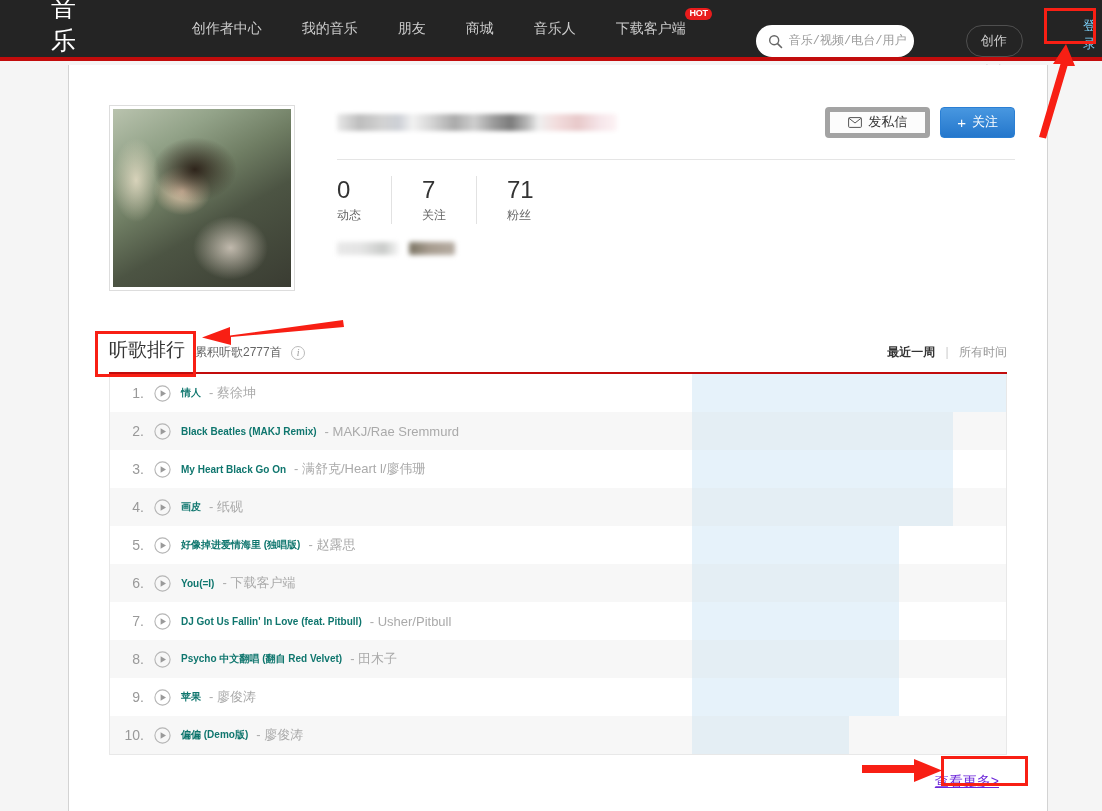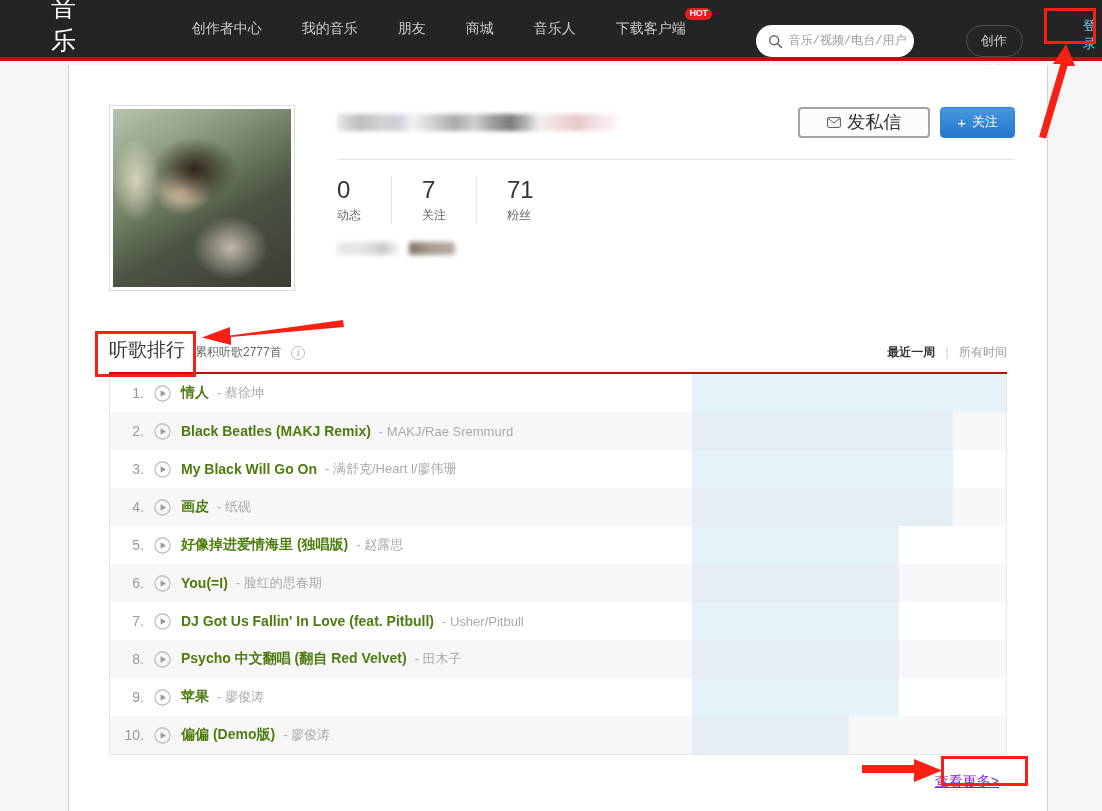--- a/index.html
+++ b/index.html
@@ -93,22 +93,22 @@
   .blur-name {
     height: 17px; flex: 0 0 auto;
     background: linear-gradient(90deg,
       #e9e9e9 0%, #bdbdbd 8%, #d2d2d2 16%, #cdd0d6 22%, #f2f2f2 27%,
       #d8d8d8 33%, #aaaaaa 42%, #cfcfcf 49%, #9b9b9b 56%, #7b7b7b 62%,
       #b9b9b9 68%, #efefef 72%, #f3dede 78%, #e8c9ca 86%, #f6e6ea 94%, #fdf3f5 100%);
     filter: blur(2.2px); width: 280px; border-radius: 2px;
   }
   .msg-btn {
     margin-left: auto; display: flex; align-items: center;
-    height: 31px; padding: 0 27px; border: 2px solid #a3a3a3;
-    border-radius: 4px; background: #fcfcfc; font-size: 18px;
+    height: 31px; padding: 0 18px; border: 5px solid #a3a3a3;
+    border-radius: 4px; background: #fcfcfc; font-size: 13px;
     color: #333; cursor: pointer;
   }
   .msg-btn svg { margin-right: 6px; }
   .follow-btn {
     margin-left: 10px; height: 31px; padding: 0 16px;
     border-radius: 4px; border: 1px solid #2a7fd4;
     background: linear-gradient(#4897e0, #2477cc);
     color: #fff; font-size: 13px; display: flex;
     align-items: center; cursor: pointer;
   }
@@ -157,21 +157,21 @@
     background: #e6f2fa; z-index: 0;
   }
   .song.alt .bar { background: #e4eef4; }
   .rank {
     position: relative; z-index: 1; width: 44px; text-align: right;
     font-size: 14px; color: #999; font-family: "Liberation Sans", sans-serif;
     padding-right: 10px; flex: 0 0 auto;
   }
   .play-ico { position: relative; z-index: 1; flex: 0 0 auto; margin-right: 10px; display: flex; cursor: pointer; }
   .song-title {
-    position: relative; z-index: 1; font-size: 14px; color: #4d7c0f;
+    position: relative; z-index: 1; font-size: 10px; color: #0f766e;
     font-weight: bold; white-space: nowrap;
   }
   .song-artist {
     position: relative; z-index: 1; font-size: 13px; color: #aaa;
     margin-left: 8px; white-space: nowrap;
   }
   .more-row { margin: 0 40px; padding: 14px 0 0; display: flex; justify-content: flex-end; }
   .more-link { font-size: 14px; color: #6d28d9; text-decoration: underline; cursor: pointer; padding: 4px 8px; }
 
   
@@ -304,21 +304,21 @@
       </div>
       <div class="song">
         <div class="bar" style="left: 65%; width: 29.05%;"></div>
         <span class="rank">3.</span>
         <span class="play-ico">
           <svg width="17" height="17" viewBox="0 0 17 17">
             <circle cx="8.5" cy="8.5" r="7.6" fill="none" stroke="#b5b5b5" stroke-width="1.1"></circle>
             <path d="M6.6 5.2 L12 8.5 L6.6 11.8 Z" fill="#9a9a9a"></path>
           </svg>
         </span>
-        <span class="song-title">My Black Will Go On</span>
+        <span class="song-title">My Heart Black Go On</span>
         <span class="song-artist">- 满舒克/Heart l/廖伟珊</span>
       </div>
       <div class="song alt">
         <div class="bar" style="left: 65%; width: 29.05%;"></div>
         <span class="rank">4.</span>
         <span class="play-ico">
           <svg width="17" height="17" viewBox="0 0 17 17">
             <circle cx="8.5" cy="8.5" r="7.6" fill="none" stroke="#b5b5b5" stroke-width="1.1"></circle>
             <path d="M6.6 5.2 L12 8.5 L6.6 11.8 Z" fill="#9a9a9a"></path>
           </svg>
@@ -341,21 +341,21 @@
       <div class="song alt">
         <div class="bar" style="left: 65%; width: 23.1%;"></div>
         <span class="rank">6.</span>
         <span class="play-ico">
           <svg width="17" height="17" viewBox="0 0 17 17">
             <circle cx="8.5" cy="8.5" r="7.6" fill="none" stroke="#b5b5b5" stroke-width="1.1"></circle>
             <path d="M6.6 5.2 L12 8.5 L6.6 11.8 Z" fill="#9a9a9a"></path>
           </svg>
         </span>
         <span class="song-title">You(=I)</span>
-        <span class="song-artist">- 脸红的思春期</span>
+        <span class="song-artist">- 下载客户端</span>
       </div>
       <div class="song">
         <div class="bar" style="left: 65%; width: 23.1%;"></div>
         <span class="rank">7.</span>
         <span class="play-ico">
           <svg width="17" height="17" viewBox="0 0 17 17">
             <circle cx="8.5" cy="8.5" r="7.6" fill="none" stroke="#b5b5b5" stroke-width="1.1"></circle>
             <path d="M6.6 5.2 L12 8.5 L6.6 11.8 Z" fill="#9a9a9a"></path>
           </svg>
         </span>

